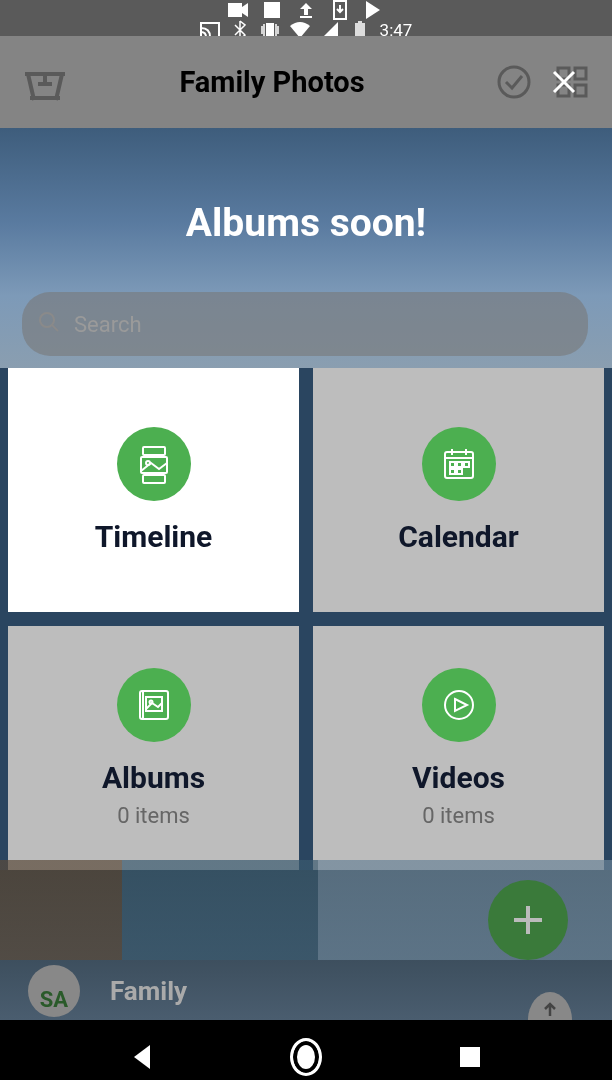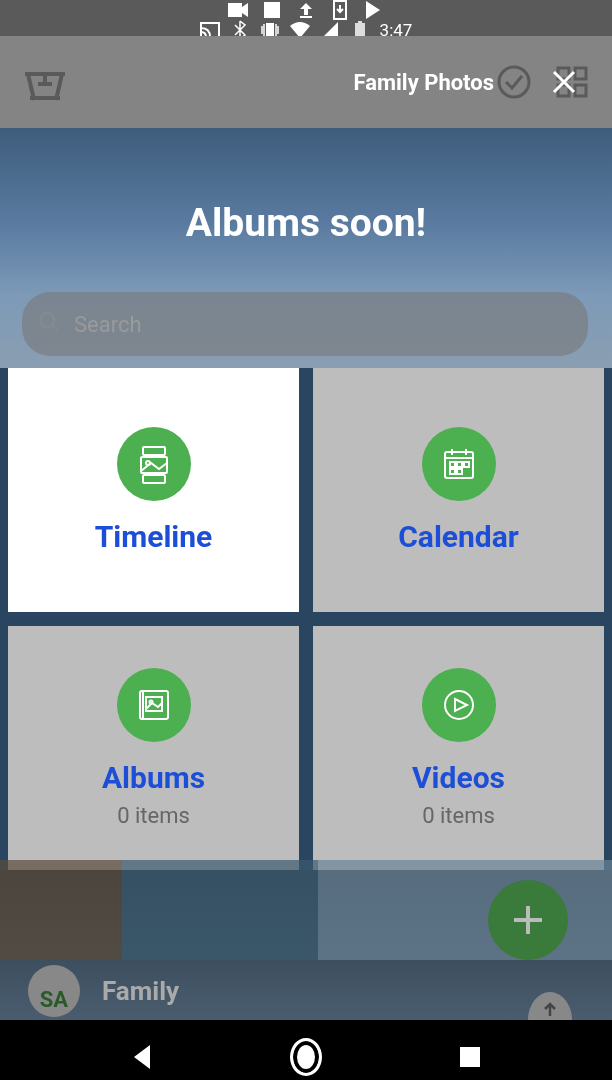--- a/index.html
+++ b/index.html
@@ -36,24 +36,24 @@
       align-items: center;
       padding: 0 20px;
       position: relative;
     }
     
     .picnic-icon { width: 50px; height: 40px; }
     .picnic-icon svg { stroke: #5a5a5a; fill: none; stroke-width: 4; }
     
     .header-title {
       flex: 1;
-      text-align: right;
-      font-size: 22px;
+      text-align: center;
+      font-size: 29px;
       font-weight: 700;
-      color: #ffffff;
+      color: #000000;
       margin-left: -20px;
     }
     
     .header-actions { display: flex; gap: 18px; align-items: center; }
     .header-btn { width: 40px; height: 40px; display: flex; align-items: center; justify-content: center; }
     .header-btn svg { stroke: #5a5a5a; fill: none; stroke-width: 3; }
     
     .close-x {
       position: absolute;
       right: 34px;
@@ -137,21 +137,21 @@
       margin-bottom: 18px;
     }
     
     .tile.active .tile-circle { background: #4CAF50; }
     
     .tile-circle svg { fill: none; stroke: #fff; stroke-width: 2; }
     
     .tile-title {
       font-size: 30px;
       font-weight: 700;
-      color: #1d4ed8;
+      color: #0f172a;
     }
     
     .tile-subtitle {
       font-size: 22px;
       color: #666;
       margin-top: 8px;
     }
     
     .bottom-area {
       height: 150px;
@@ -187,21 +187,21 @@
     
     .user-row {
       position: absolute;
       bottom: 0;
       left: 0;
       right: 0;
       height: 58px;
       display: flex;
       align-items: center;
       padding: 0 28px;
-      gap: 22px;
+      gap: 30px;
     }
     
     .avatar-circle {
       width: 52px;
       height: 52px;
       background: #888;
       border-radius: 50%;
       display: flex;
       align-items: center;
       justify-content: center;

